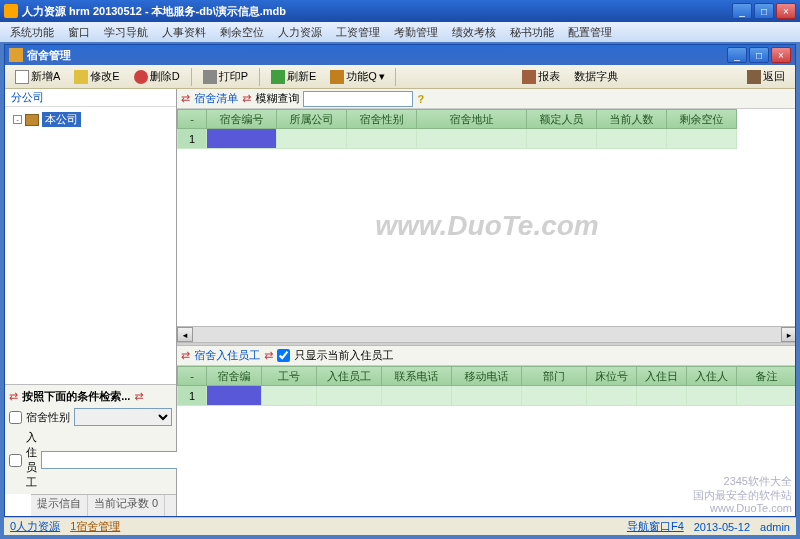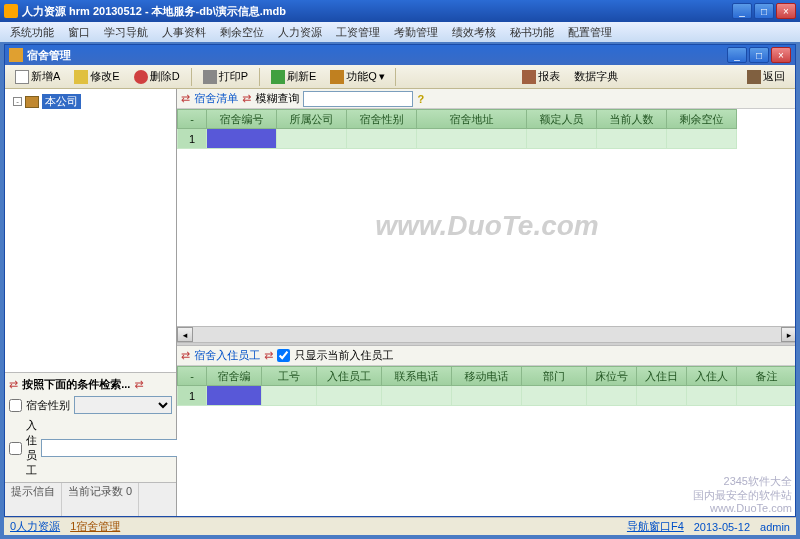--- a/index.html
+++ b/index.html
@@ -33,21 +33,21 @@
 .company-hdr { height: 18px; padding: 1px 6px; color: #0050c8; font-size: 11px; border-bottom: 1px solid #ddd; background:#fff;}
 .tree { flex: 1; background: #fff; padding: 4px 6px; }
 .tree-item { display: flex; align-items: center; gap: 3px; padding: 1px 2px; }
 .tree-toggle { width: 9px; height: 9px; border: 1px solid #888; font-size: 8px; line-height: 7px; text-align: center; color: #555; background:#fff;}
 .tree-icon { width: 14px; height: 12px; background: #c08830; border: 1px solid #806020; }
 
 .search-box { border-top: 1px solid #bbb; padding: 2px 4px; background: #f4f4ee; }
 .search-hdr { display: flex; align-items: center; gap: 4px; padding: 2px 0; }
 .search-row { display: flex; align-items: center; gap: 4px; padding: 2px 0; }
 .search-row input[type=text], .search-row select { flex: 1; height: 18px; border: 1px solid #7b9ebd; font-size: 11px; }
-.tabstrip-left { height: 34px; display: flex; border-top: 1px solid #bbb; background: #eee; font-size: 10px; color:#555;}
+.tabstrip-left { height: 22px; display: flex; border-top: 1px solid #bbb; background: #eee; font-size: 10px; color:#555;margin-left:26px;}
 .tabstrip-left span { padding: 1px 6px; border-right: 1px solid #ccc;}
 
 .right-pane { flex: 1; display: flex; flex-direction: column; background: #fff; }
 .grid-hdr-row { height: 20px; background: #f4f4ee; border-bottom: 1px solid #ccc; display: flex; align-items: center; padding: 0 4px; gap: 4px; }
 .grid-hdr-row .lbl { color: #0050c8; }
 .grid-hdr-row input[type=text] { width: 110px; height: 16px; border: 1px solid #7b9ebd; background:#fff;}
 
 .grid { position: relative; background: #fff; overflow: hidden; }
 .grid.top { flex: 1; }
 .grid.bot { height: 150px; }
@@ -149,20 +149,21 @@
       <div class="tspacer"></div>
       <div class="tbtn">
           <span class="tico" style="background:#806040;"></span>
           <span>返回</span>
         </div>
     </div>
 
     <div class="body-split">
 
       <div class="left-pane">
+        <div class="company-hdr">分公司</div>
         <div class="tree">
           <div class="tree-item">
             <span class="tree-toggle">-</span>
             <span class="tree-icon"></span>
             <span class="sel" style="background:#316ac5;color:#fff;padding:0 3px;">本公司</span>
           </div>
         </div>
         <div class="search-box">
           <div class="search-hdr">
             <span style="color:#c04040;">⇄</span>

